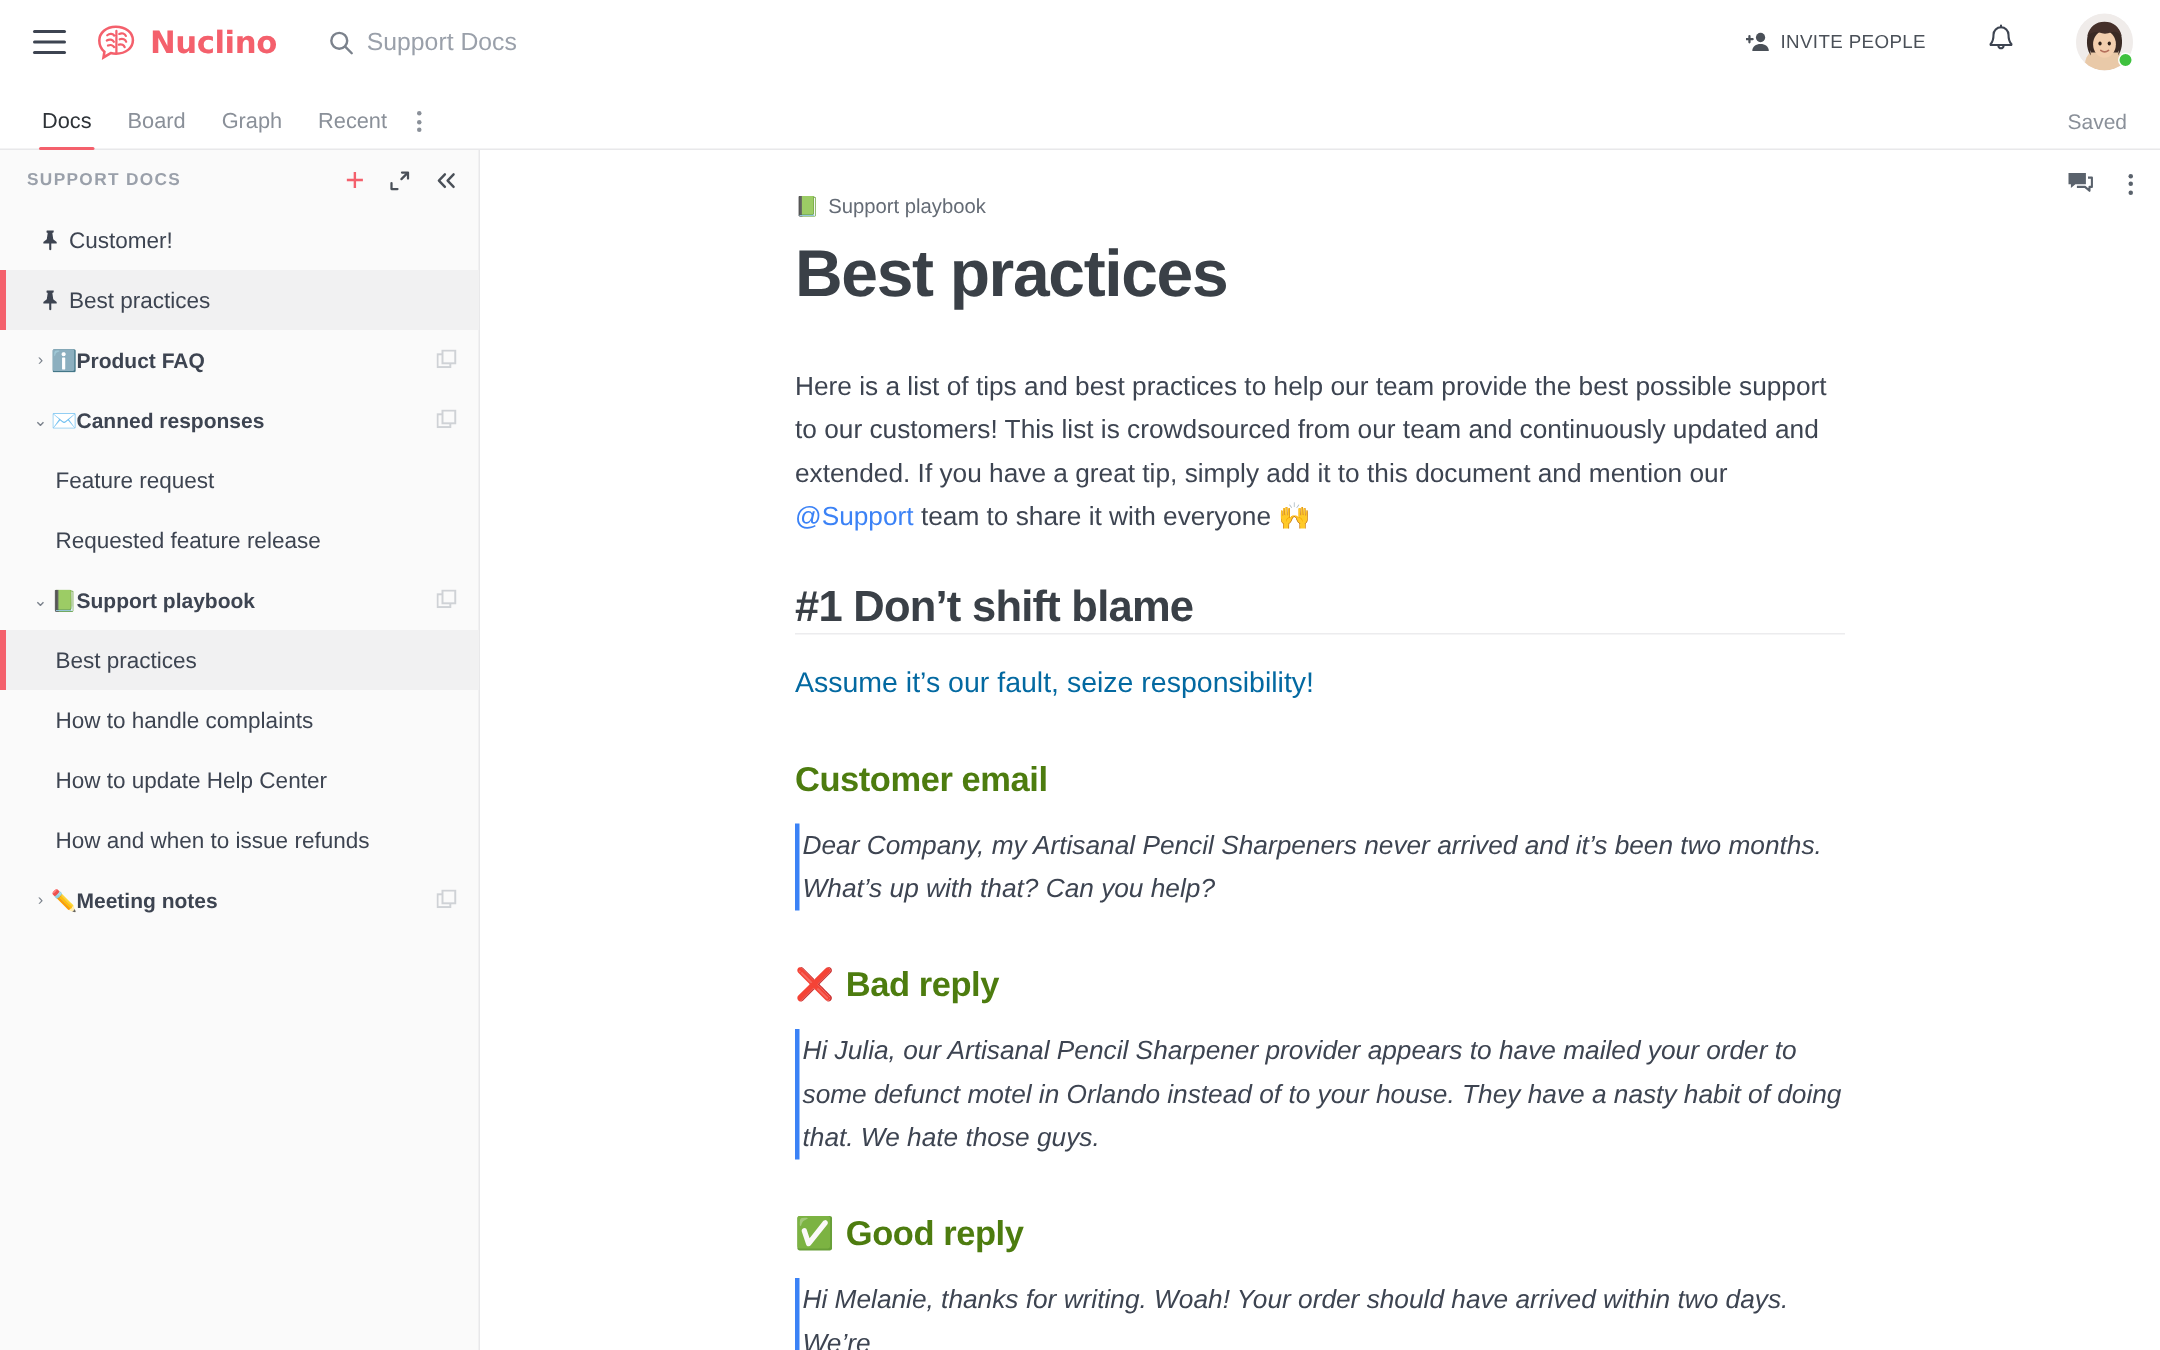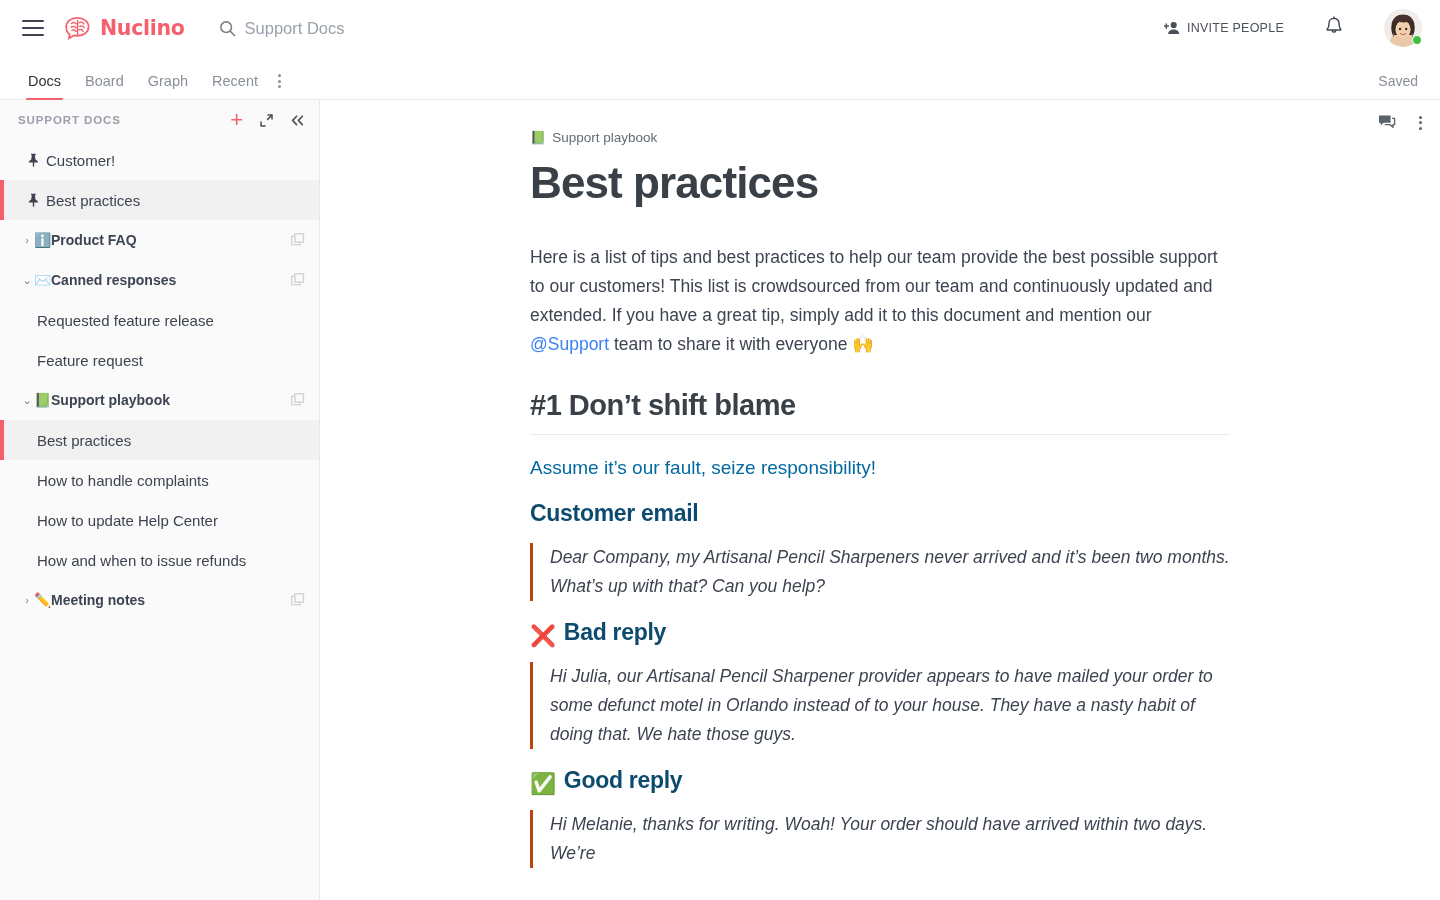--- a/index.html
+++ b/index.html
@@ -133,31 +133,31 @@
     font-family: "Liberation Sans", sans-serif; line-height: 1.1; margin-bottom: 36px;
   }
 
   .para {
     font-size: 17.5px; line-height: 29px; color: #3d4451; margin-bottom: 30px;
   }
   .mention { color: #3b82f6; cursor: pointer; }
 
   .h1 {
     font-size: 29px; font-weight: bold; color: #3a4047; letter-spacing: -0.5px;
-    padding-bottom: 12px; border-bottom: 1px solid #ececee; margin-top: 30px; margin-bottom: 18px;
+    border-bottom: 1px solid #ececee; margin-top: 30px; margin-bottom: 18px;
   }
   .h2 {
-    font-size: 23px; font-weight: bold; color: #0c4a6e; letter-spacing: -0.3px;
-    margin-top: 18px; margin-bottom: 16px; display: flex; align-items: flex-end; gap: 8px;
+    font-size: 23px; font-weight: bold; color: #4d7c0f; letter-spacing: -0.3px;
+    margin-top: 36px; margin-bottom: 16px; display: flex; align-items: center; gap: 8px;
   }
   .h2-emoji { font-size: 21px; line-height: 1; }
   .body-text { font-size: 19px; line-height: 29px; color: #0369a1; }
 
   blockquote {
-    border-left: 3px solid #c2410c; padding-left: 17px; margin: 4px 0 0 0;
+    border-left: 3px solid #3b82f6; padding-left: 2px; margin: 4px 0 0 0;
   }
   blockquote p {
     font-style: italic; font-size: 17.5px; line-height: 29px; color: #3d4451;
   }
 </style>
 </head>
 <body>
 
 <div class="topbar">
   <div class="hamburger">
@@ -308,24 +308,24 @@
         <span class="sb-emoji">✉️</span>
         <span class="sb-label bold">Canned responses</span>
         <span class="sb-cluster">
           <svg width="14" height="14" viewBox="0 0 14 14">
             <rect x="0.7" y="3.2" width="8.5" height="8.5" fill="none" stroke="#cfd2d6" stroke-width="1.3"></rect>
             <rect x="4" y="0.7" width="8.5" height="8.5" fill="#fafafa" stroke="#cfd2d6" stroke-width="1.3"></rect>
           </svg>
         </span>
       </div>
       <div class="sb-item indent-child">
+        <span class="sb-label">Feature request</span>
+      </div>
+      <div class="sb-item indent-child">
         <span class="sb-label">Requested feature release</span>
-      </div>
-      <div class="sb-item indent-child">
-        <span class="sb-label">Feature request</span>
       </div>
       <div class="sb-item indent-0">
         <span class="chev">⌄</span>
         <span class="sb-emoji">📗</span>
         <span class="sb-label bold">Support playbook</span>
         <span class="sb-cluster">
           <svg width="14" height="14" viewBox="0 0 14 14">
             <rect x="0.7" y="3.2" width="8.5" height="8.5" fill="none" stroke="#cfd2d6" stroke-width="1.3"></rect>
             <rect x="4" y="0.7" width="8.5" height="8.5" fill="#fafafa" stroke="#cfd2d6" stroke-width="1.3"></rect>
           </svg>

